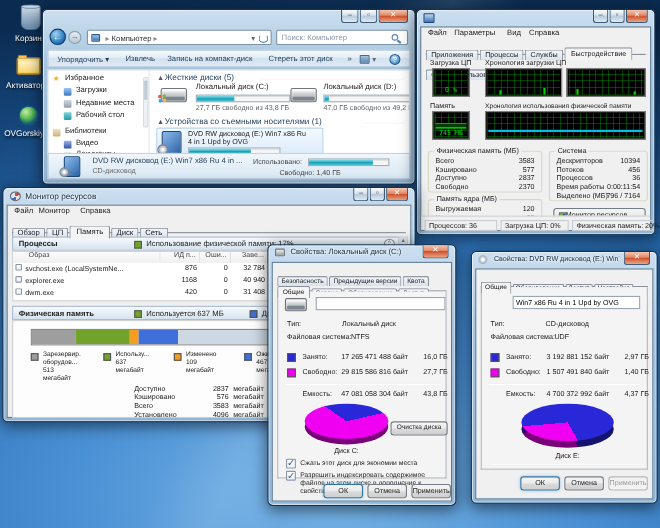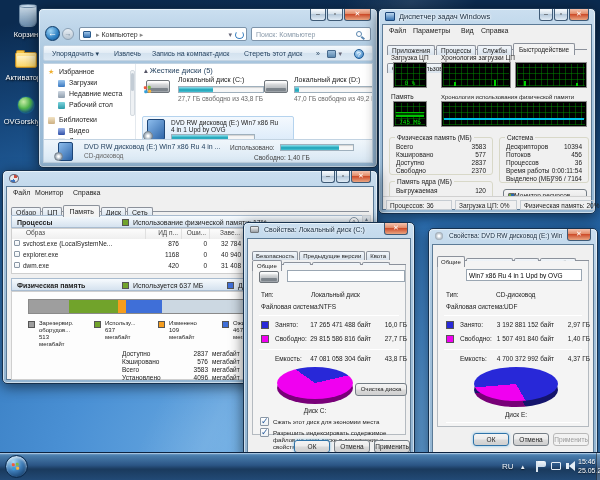--- a/index.html
+++ b/index.html
@@ -174,20 +174,21 @@
       </div>
 
       <div>
         <div class="hdd" style="left:124px;top:16px"></div>
         <span class="t f7" style="left:154px;top:12px">Локальный диск (D:)</span>
         <div class="track" style="left:154px;top:22px;width:80px">
               <div class="teal" style="width: 5%;"></div>
             </div>
         <span class="t f65 gray" style="left:154px;top:31px">47,0 ГБ свободно из 49,2 ГБ</span>
       </div>
+      <span class="t f75 blue" style="left:4px;top:42px"><span style="color:#556">▴</span> <span>Устройства со съемными носителями (1)</span></span>
       <div class="sep" style="left:190px;top:47px;right:4px"></div>
 
       <div class="ab" style="left:2px;top:52px;width:152px;height:26px;background:linear-gradient(#f4f9fe,#dcebfa);border:1px solid #b5d3ee;border-radius:2px">
         <div class="dvdbx" style="left:4px;top:2px;width:18px;height:21px"></div>
         <div class="disc" style="left:0px;top:14px;width:10px;height:10px"></div>
         <span class="t f65" style="left:28px;top:2px">DVD RW дисковод (E:) Win7 x86 Ru</span>
         <span class="t f65" style="left:28px;top:9px">4 in 1 Upd by OVG</span>
         <div class="track" style="left:28px;top:17px;width:84px">
               <div class="teal" style="width: 68%;"></div>
             </div>
@@ -203,21 +204,20 @@
     <span class="t f65" style="left:186px;top:4px;color:#444">Использовано:</span>
     <div class="track" style="left:236px;top:4px;width:74px">
           <div class="teal" style="width: 80%;"></div>
         </div>
     <span class="t f65" style="left:210px;top:14px;color:#444">Свободно: 1,40 ГБ</span>
   </div>
 </div>
 
 <div class="win" style="left:378px;top:8px;width:218px;height:206px">
   <div class="capico" style="background:linear-gradient(#bcd8f0,#3b76b4);border:1px solid #1d4678;border-radius:1px"></div>
-  <div class="cap"><span>Диспетчер задач Windows</span></div>
   <div class="capbtns">
     <div class="cb" style="width:14px">–</div>
     <div class="cb" style="width:14px">▫</div>
     <div class="cb close" style="width:20px">✕</div>
   </div>
   <div class="winbody" style="top:15px">
 
     <span class="t f7" style="left:6px;top:2px">Файл</span>
     <span class="t f7" style="left:30px;top:2px">Параметры</span>
     <span class="t f7" style="left:78px;top:2px">Вид</span>
@@ -318,20 +318,21 @@
     <div class="ab" style="left:0;right:0;bottom:0;height:13px;background:#f0f0f0;border-top:1px solid #d0d0d0">
       <span class="t f65" style="left:3px;top:3px;width:66px;border:1px solid #c6ccd2;height:10px;padding:1px 0 0 3px">Процессов: 36</span>
       <span class="t f65" style="left:72px;top:3px;width:62px;border:1px solid #c6ccd2;height:10px;padding:1px 0 0 3px">Загрузка ЦП: 0%</span>
       <span class="t f65" style="left:137px;top:3px;width:74px;border:1px solid #c6ccd2;height:10px;padding:1px 0 0 3px">Физическая память: 20%</span>
     </div>
   </div>
 </div>
 
 <div class="win" style="left:2px;top:170px;width:376px;height:214px">
   <div class="capico" style="border-radius:50%;background:conic-gradient(#cf4a3a 0 20%,#e8e8e8 20% 45%,#3b76c4 45% 65%,#e8e8e8 65% 100%);border:1px solid #667"></div>
+  <div class="cap"><span>Монитор ресурсов</span></div>
   <div class="capbtns">
     <div class="cb" style="width:14px">–</div>
     <div class="cb" style="width:14px">▫</div>
     <div class="cb close" style="width:20px">✕</div>
   </div>
   <div class="winbody" style="top:15px">
     <span class="t f7" style="left:6px;top:2px">Файл</span>
     <span class="t f7" style="left:28px;top:2px">Монитор</span>
     <span class="t f7" style="left:66px;top:2px">Справка</span>
     <div class="ab" style="left:4px;top:12px;right:4px;height:13px">
@@ -542,38 +543,14 @@
       </div>
       <span class="t f65" style="left:36px;top:150px;width:84px;text-align:center">Диск E:</span>
       <div class="sep" style="left:8px;right:8px;top:161px"></div>
     </div>
     <div class="btn def" style="left:40px;top:188px;width:36px;height:13px;line-height:11px">ОК</div>
     <div class="btn" style="left:80px;top:188px;width:36px;height:13px;line-height:11px">Отмена</div>
     <div class="btn dis" style="left:120px;top:188px;width:36px;height:13px;line-height:11px">Применить</div>
   </div>
 </div>
 
-<div class="ab" style="left:0;top:452px;width:600px;height:28px;background:linear-gradient(180deg,#7cabd4 0%,#497cab 10%,#2b5585 45%,#1a3a5d 60%,#224a76 100%);border-top:1px solid #0d2340;box-shadow:inset 0 1px 0 rgba(255,255,255,.35)">
-
-  <div class="ab" style="left:5px;top:2px;width:23px;height:23px;border-radius:50%;background:radial-gradient(circle at 35% 28%,#a8d8f4,#3e7cb8 45%,#16406e 80%);border:1px solid #0c2a4c;box-shadow:inset 0 2px 3px rgba(255,255,255,.7)">
-    <div class="winflag" style="left:6px;top:7px">
-          <i style="background:#f3583c"></i>
-          <i style="background:#7ebb42"></i>
-          <i style="background:#32a0da"></i>
-          <i style="background:#fcb53b"></i>
-        </div>
-  </div>
-
-  <span class="trayico" style="left:502px;top:9px">RU</span>
-  <span class="trayico" style="left:521px;top:10px;font-size:7px">▴</span>
-  <span class="ab" style="left:536px;top:8px;width:1.5px;height:11px;background:#dce6ef"></span>
-  <span class="ab" style="left:538px;top:8px;width:8px;height:6px;background:linear-gradient(#f4f8fc,#c9d8e6);border-radius:0 2px 2px 0"></span>
-  <span class="ab" style="left:551px;top:9px;width:10px;height:8px;border:1.5px solid #e4edf5;border-radius:1px"></span>
-  <span class="ab" style="left:566px;top:10px;width:3px;height:6px;background:#e4edf5"></span>
-  <span class="ab" style="left:569px;top:8px;width:0;height:0;border-right:6px solid #e4edf5;border-top:5px solid transparent;border-bottom:5px solid transparent"></span>
-  <div class="ab" style="left:578px;top:4px;width:40px;text-align:left;color:#fff;font-size:7px;line-height:9px;text-shadow:0 1px 1px rgba(0,0,0,.6)">
-    <div>15:46</div>
-    <div>25.05.2013</div>
-  </div>
-  <div class="ab" style="right:0;top:0;bottom:0;width:4px;background:rgba(255,255,255,.18);border-left:1px solid rgba(0,0,0,.45)"></div>
-</div>
 
 </div>
 
 </body></html>

